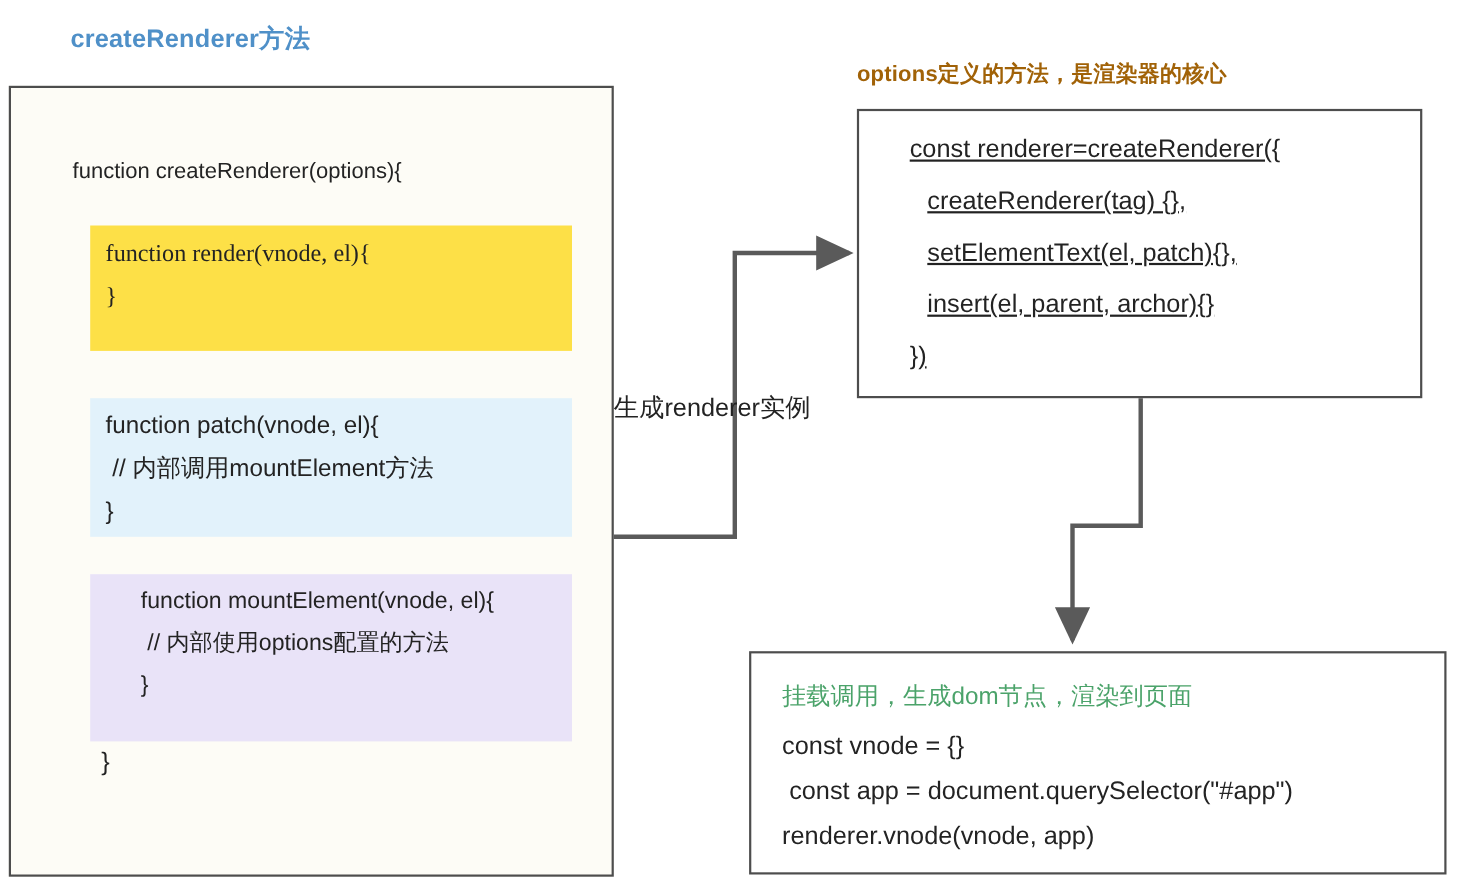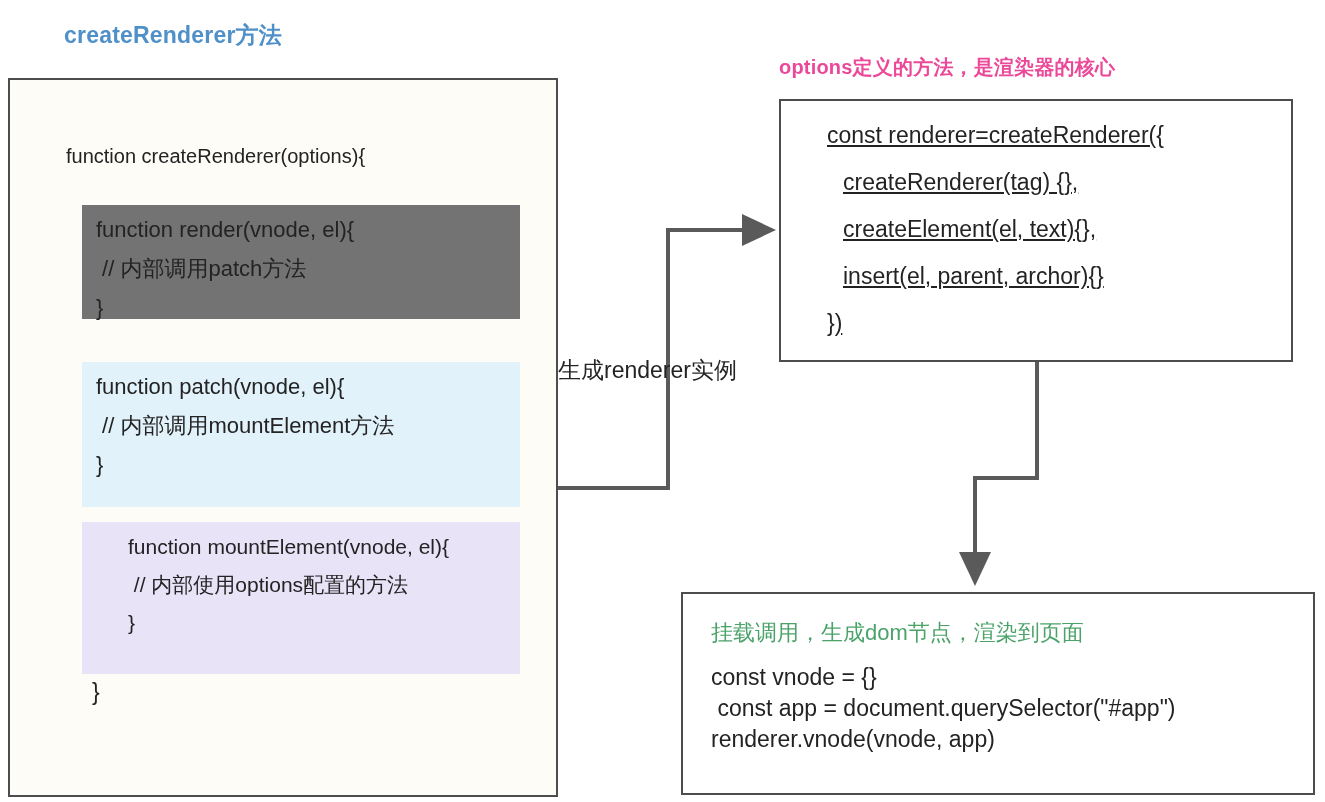--- a/index.html
+++ b/index.html
@@ -34,21 +34,21 @@
   #title-create-renderer {
     left: 64px;
     top: 20px;
     font-size: 23px;
     color: #4f90c8;
   }
   #title-options {
     left: 779px;
     top: 54px;
     font-size: 20px;
-    color: #ec4899;
+    color: #a16207;
   }
 
   
   .box {
     position: absolute;
     border: 2px solid #4d4d4d;
     box-sizing: border-box;
     background: #ffffff;
   }
   #box-create-renderer {
@@ -98,25 +98,26 @@
     width: 438px;
     padding: 14px 16px 14px 14px;
     box-sizing: border-box;
   }
   .code-block .code-line { display: block; }
   .code-block .code-line + .code-line { margin-top: 17px; }
 
   #block-render {
     top: 205px;
     height: 114px;
-    background: #737373;
+    background: #fde047;
+    font-family: Liberation Serif, serif;
   }
   #block-patch {
     top: 362px;
-    height: 145px;
+    height: 126px;
     background: #e2f2fb;
   }
   #block-mount-element {
     top: 522px;
     height: 152px;
     background: #e9e3f8;
     padding-left: 46px;
   }
   #block-mount-element .code-line { font-size: 21px; }
 
@@ -140,21 +141,21 @@
     font-weight: normal;
     color: #4ba36a;
     white-space: nowrap;
   }
   #mount-code {
     position: absolute;
     left: 711px;
     top: 666px;
   }
   #mount-code .code-line { display: block; font-size: 23px; }
-  #mount-code .code-line + .code-line { margin-top: 8px; }
+  #mount-code .code-line + .code-line { margin-top: 18px; }
 
   
   #edge-label-generate {
     position: absolute;
     left: 558px;
     top: 355px;
     font-size: 23px;
     color: #232323;
     white-space: nowrap;
     background: transparent;
@@ -177,21 +178,20 @@
   <div class="title" id="title-create-renderer">createRenderer方法</div>
 
   <div class="title" id="title-options">options定义的方法，是渲染器的核心</div>
 
   <div class="box" id="box-create-renderer"></div>
 
   <div class="code-line" id="fn-header">function createRenderer(options){</div>
 
   <div class="code-block" id="block-render">
     <span class="code-line">function render(vnode, el){</span>
-    <span class="code-line"> // 内部调用patch方法</span>
     <span class="code-line">}</span>
   </div>
 
   <div class="code-block" id="block-patch">
     <span class="code-line">function patch(vnode, el){</span>
     <span class="code-line"> // 内部调用mountElement方法</span>
     <span class="code-line">}</span>
   </div>
 
   <div class="code-block" id="block-mount-element">
@@ -200,21 +200,21 @@
     <span class="code-line">}</span>
   </div>
 
   <div class="code-line" id="fn-footer">}</div>
 
   <div class="box" id="box-renderer-instance"></div>
 
   <div id="renderer-code">
     <span class="code-line">const renderer=createRenderer({</span>
     <span class="code-line indent">createRenderer(tag) {},</span>
-    <span class="code-line indent">createElement(el, text){},</span>
+    <span class="code-line indent">setElementText(el, patch){},</span>
     <span class="code-line indent">insert(el, parent, archor){}</span>
     <span class="code-line">})</span>
   </div>
 
   <div class="box" id="box-mount"></div>
 
   <div id="mount-heading">挂载调用，生成dom节点，渲染到页面</div>
 
   <div id="mount-code">
     <span class="code-line">const vnode = {}</span>

